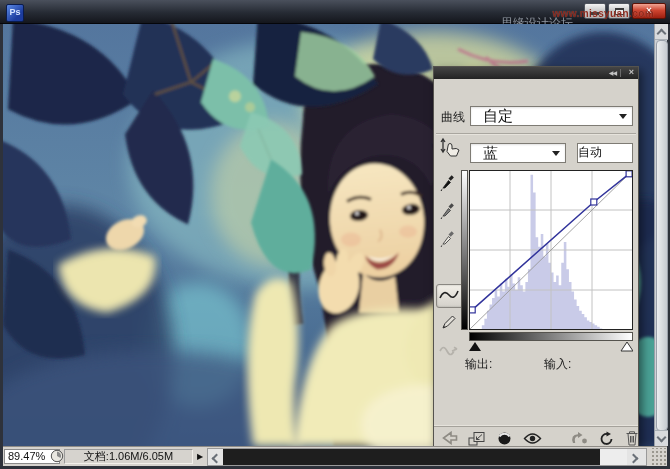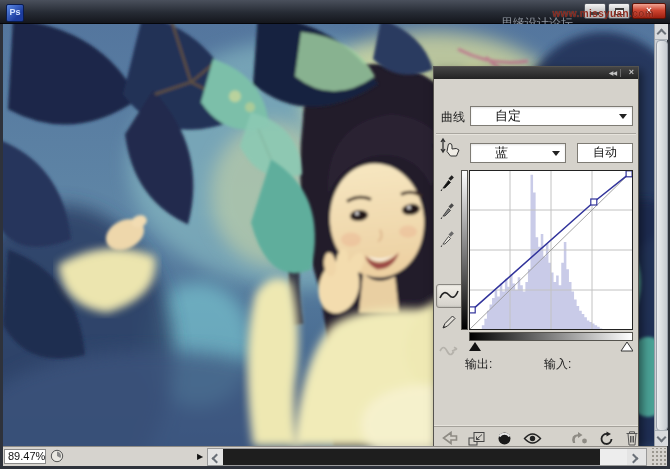--- a/index.html
+++ b/index.html
@@ -54,39 +54,39 @@
   .p-tabrow{position:absolute;left:0;top:12px;right:0;height:21px;background:linear-gradient(#a5a29b,#8d8a83);}
   .p-tab{position:absolute;left:0;top:0;height:21px;padding:0 13px;background:linear-gradient(#dad7d0,#c7c4bd);
     border-right:1px solid #77746e;font-size:12px;line-height:21px;color:#1c1c1c;}
   .p-menu{position:absolute;right:6px;top:6px;width:18px;height:10px;}
   .p-menu .tri{position:absolute;left:0;top:3px;width:0;height:0;border:3px solid transparent;border-top:4px solid #2c2c2c;}
   .p-menu .bars{position:absolute;right:0;top:1px;width:10px;height:8px;
     background:linear-gradient(#2c2c2c 0 2px,transparent 2px 3px,#2c2c2c 3px 5px,transparent 5px 6px,#2c2c2c 6px 8px);}
   .p-content{position:absolute;left:0;top:33px;right:0;bottom:0;}
   .p-label{position:absolute;font-size:12px;color:#1a1a1a;}
   .select{position:absolute;background:#fff;border:1px solid #7e7b74;box-sizing:border-box;
-    font-size:13px;line-height:17px;color:#111;padding-left:24px;box-shadow:inset 0 1px 2px rgba(0,0,0,.12);}
+    font-size:15px;line-height:17px;color:#111;padding-left:12px;box-shadow:inset 0 1px 2px rgba(0,0,0,.12);}
   .sel-caret{position:absolute;right:5px;top:7px;width:0;height:0;border:4px solid transparent;border-top:5px solid #222;}
   .btn-auto{position:absolute;background:#fff;border:1px solid #7e7b74;box-sizing:border-box;
-    font-size:12px;text-align:center;line-height:17px;color:#111;}
+    font-size:12px;text-align:left;line-height:17px;color:#111;}
   .sep{position:absolute;left:2px;right:2px;height:1px;background:#a9a69f;box-shadow:0 1px 0 #e6e3dc;}
   .tool{position:absolute;}
   .curvebox{position:absolute;width:26px;height:22px;border:1px solid #8a8781;border-radius:3px;
     background:linear-gradient(#f2efe8,#d4d1ca);box-shadow:inset 0 0 2px rgba(0,0,0,.25);}
   .vgrad{position:absolute;width:7px;background:linear-gradient(#fff,#000);border:1px solid #55534e;box-sizing:border-box;}
   .hgrad{position:absolute;height:9px;background:linear-gradient(to right,#000,#fff);border:1px solid #55534e;box-sizing:border-box;}
   .curve-svg{position:absolute;background:#fff;}
   .slider-svg{position:absolute;}
   .p-bottombar{position:absolute;left:0;right:0;top:326px;height:22px;border-top:1px solid #a5a29b;
     box-shadow:0 -1px 0 #e6e3dc;display:flex;align-items:center;}
   .ib{height:16px;display:flex;align-items:center;justify-content:center;}
 
   
   .statusbar{position:absolute;left:3px;top:446px;width:664px;height:20px;background:#d6d3ce;border-top:1px solid #8e8b86;box-sizing:border-box;}
-  .zoom-field{position:absolute;left:1px;top:2px;width:42px;height:15px;background:#fff;
+  .zoom-field{position:absolute;left:1px;top:2px;width:56px;height:15px;background:#fff;
     border:1px solid #8a8a8a;box-sizing:border-box;font-size:11px;line-height:13px;padding-left:3px;color:#111;}
   .clock{position:absolute;left:47px;top:2px;}
   .doc-field{position:absolute;left:61px;top:2px;width:129px;height:15px;border:1px solid;border-color:#9a9a9a #f2f0eb #f2f0eb #9a9a9a;
     box-sizing:border-box;font-size:11px;line-height:13px;text-align:center;color:#111;}
   .sb-expand{position:absolute;left:191px;top:2px;width:12px;height:15px;font-size:8px;line-height:15px;text-align:center;color:#111;}
   .hscroll{position:absolute;left:204px;top:1px;width:440px;height:18px;background:#ededed;border:1px solid #9a9a9a;box-sizing:border-box;}
   .hs-btn{position:absolute;top:0;width:15px;height:16px;background:#e4e4e4;}
   .hs-btn.left{left:0;}
   .hs-btn.right{right:0;width:19px;}
   .hs-thumb{position:absolute;left:15px;top:0;width:377px;height:16px;background:#1e1e1e;}
@@ -351,20 +351,21 @@
   </div>
 
   <div class="statusbar">
     <div class="zoom-field">89.47%</div>
     <div class="clock">
       <svg width="14" height="14">
           <circle cx="7" cy="7" r="5.7" fill="#e9e7e1" stroke="#555"></circle>
           <path d="M7 7 L7 2.6 A4.4 4.4 0 0 1 10.5 9 Z" fill="#8a8a8a"></path>
         </svg>
     </div>
+    <div class="doc-field">文档:1.06M/6.05M</div>
     <div class="sb-expand">▶</div>
     <div class="hscroll">
       <div class="hs-btn left">
           <span class="chev left"></span>
         </div>
       <div class="hs-thumb"></div>
       <div class="hs-btn right">
           <span class="chev right"></span>
         </div>
     </div>

